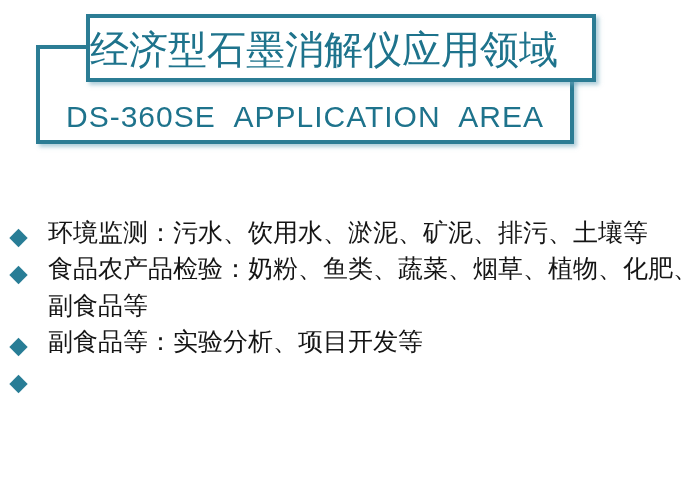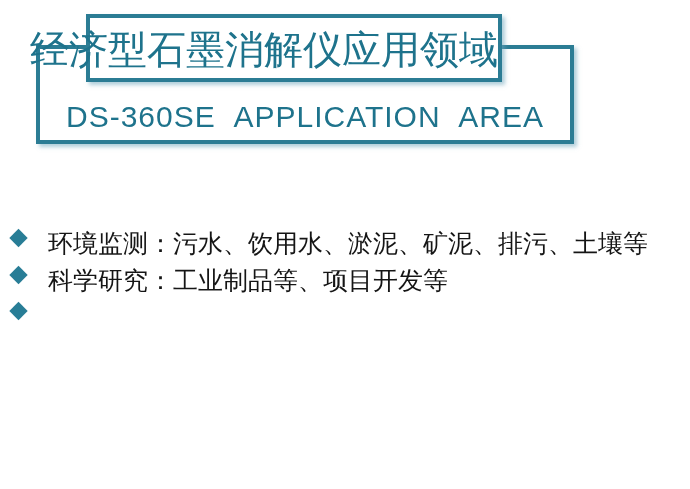--- a/index.html
+++ b/index.html
@@ -37,29 +37,29 @@
     line-height: 30px;
     letter-spacing: 1px;
     word-spacing: 10px;
     color: #1E738C;
     white-space: nowrap;
   }
   .inner-box {
     position: absolute;
     left: 86px;
     top: 14px;
-    width: 416px;
+    width: 510px;
     height: 68px;
     border: 4px solid #2B7C94;
     background: #ffffff;
     box-shadow: 3px 3px 4px rgba(110, 165, 188, 0.55);
     z-index: 2;
     display: flex;
     align-items: center;
-    justify-content: flex-end;
+    justify-content: flex-start;
   }
   .title-cn {
     font-size: 39px;
     line-height: 1;
     font-weight: 500;
     color: #1E738C;
     white-space: nowrap;
     padding-top: 3px;
   }
 
@@ -67,21 +67,21 @@
   .app-list {
     position: absolute;
     left: 0;
     top: 220px;
     width: 690px;
   }
   .row {
     position: relative;
     height: 36.4px;
     display: flex;
-    align-items: flex-end;
+    align-items: flex-start;
   }
   .row .line-text {
     margin-left: 48px;
     font-size: 25px;
     color: #151515;
     white-space: nowrap;
     line-height: 1;
   }
   .bullet {
     position: absolute;
@@ -105,26 +105,33 @@
     <div class="title-cn">经济型石墨消解仪应用领域</div>
   </div>
 
   <div class="app-list">
 
     <div class="row">
       <span class="bullet"></span>
       <span class="line-text">环境监测：污水、饮用水、淤泥、矿泥、排污、土壤等</span>
     </div>
 
+    <div class="row">
+      <span class="bullet"></span>
+      <span class="line-text">食品农产品检验：奶粉、鱼类、蔬菜、烟草、植物、化肥、</span>
+    </div>
 
+    <div class="row">
+      <span class="line-text">副食品等</span>
+    </div>
 
 
     <div class="row">
       <span class="bullet"></span>
-      <span class="line-text">科学研究：工业制品等、项目开发等</span>
+      <span class="line-text">副食品等：实验分析、项目开发等</span>
     </div>
 
     <div class="row">
       <span class="bullet"></span>
     </div>
 
 
   </div>
 </div>
 

